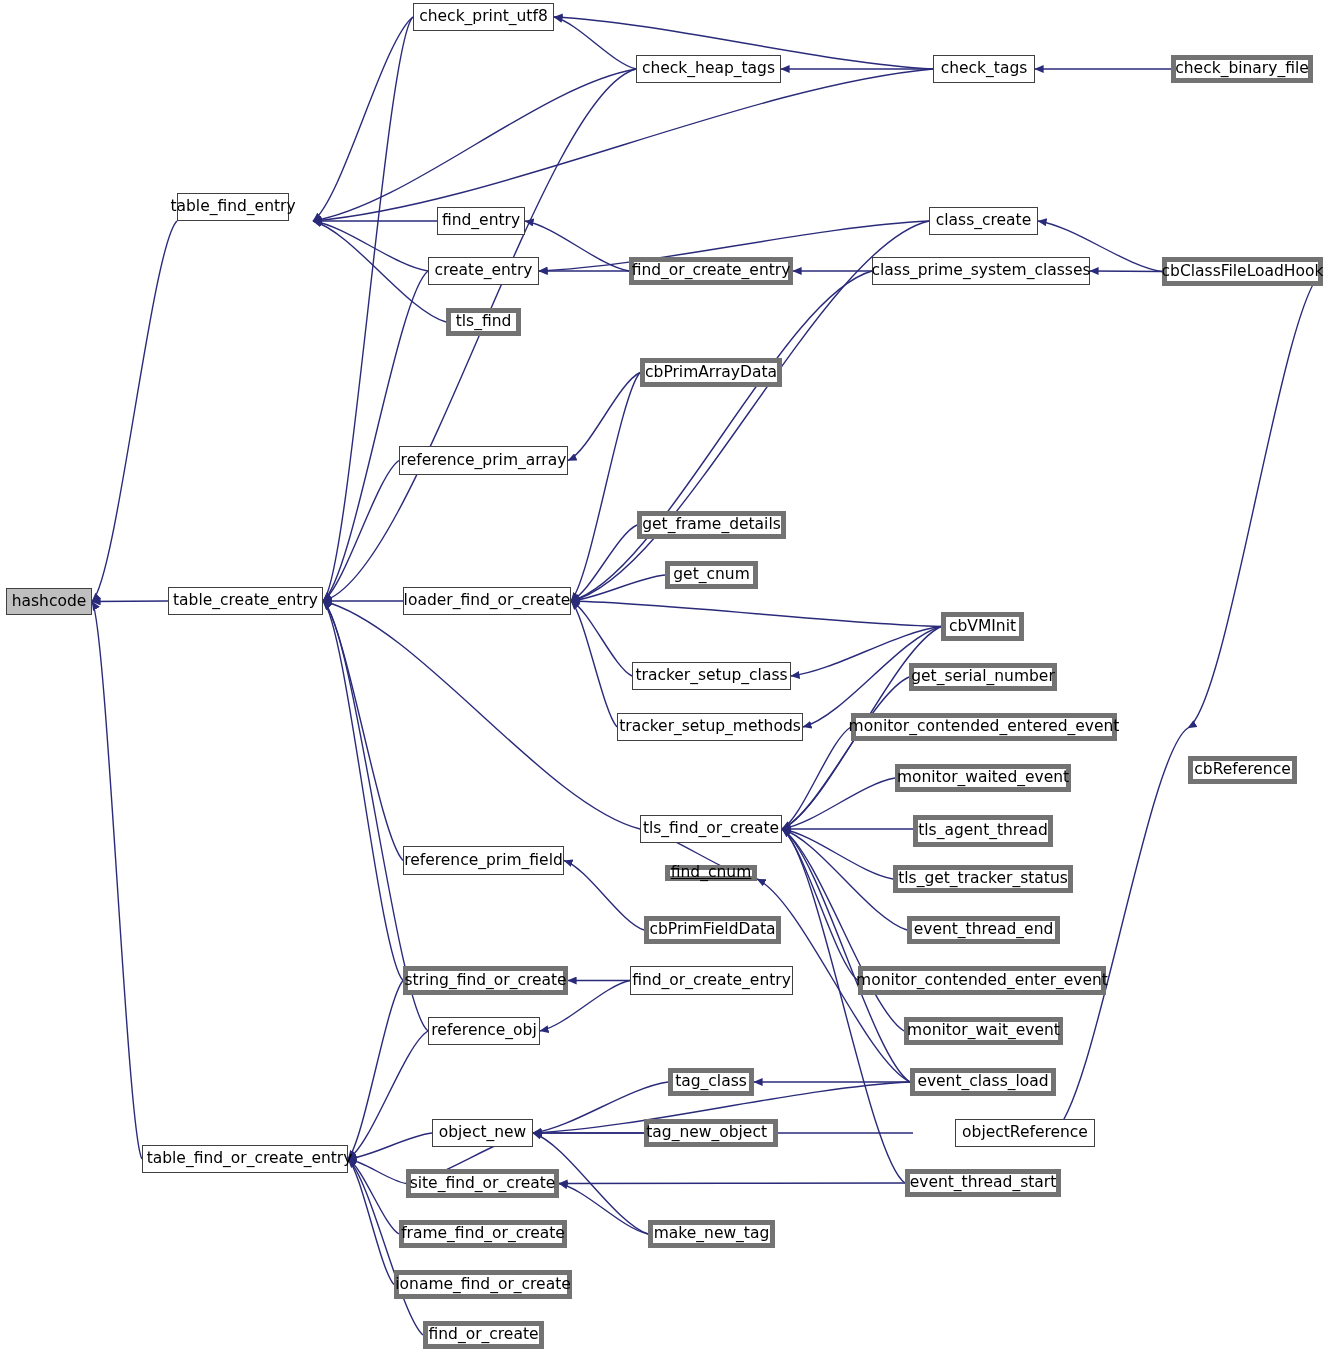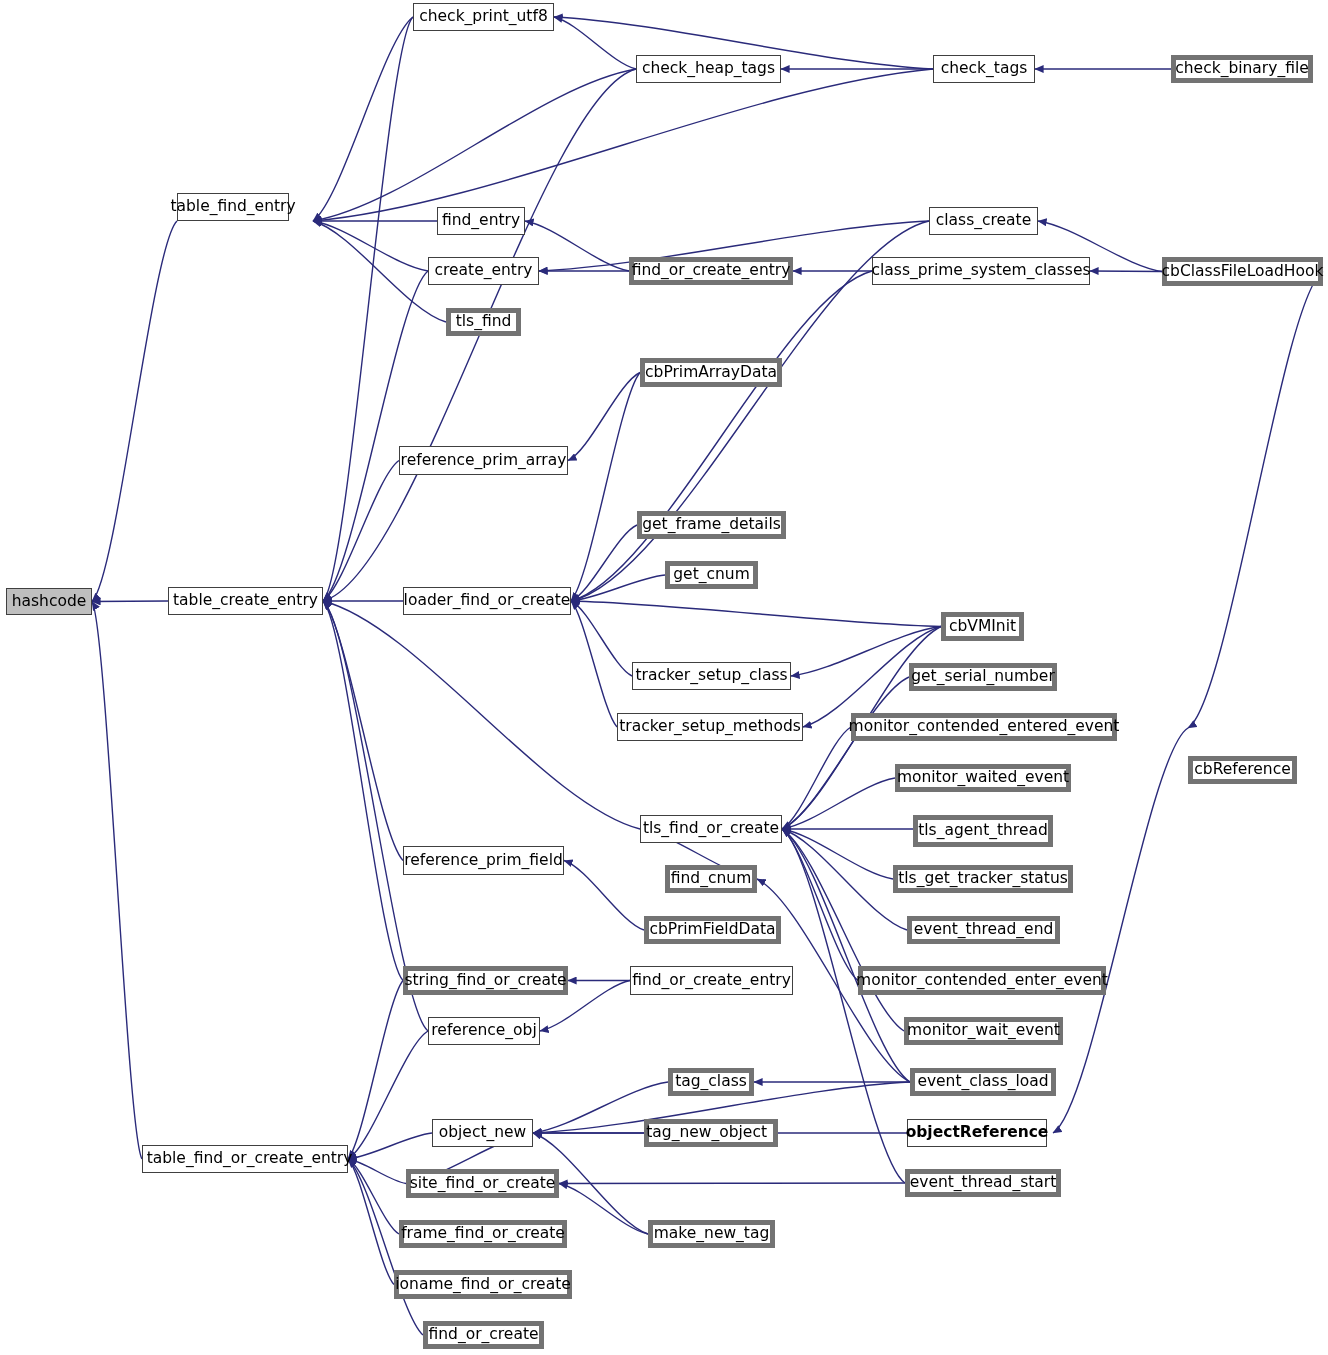--- a/index.html
+++ b/index.html
@@ -193,21 +193,21 @@
       </div>
       <div class="node black" style="left: 640px; top: 815px; width: 142px; height: 28px;">
         <span class="lbl">tls_find_or_create</span>
       </div>
       <div class="node red" style="left: 913px; top: 815px; width: 140px; height: 32px;">
         <span class="lbl">tls_agent_thread</span>
       </div>
       <div class="node black" style="left: 403px; top: 846px; width: 161px; height: 29px;">
         <span class="lbl">reference_prim_field</span>
       </div>
-      <div class="node red" style="left: 665px; top: 865px; width: 92px; height: 28px;">
+      <div class="node red" style="left: 665px; top: 865px; width: 92px; height: 16px; text-decoration: underline;">
         <span class="lbl">find_cnum</span>
       </div>
       <div class="node red" style="left: 893px; top: 865px; width: 180px; height: 28px;">
         <span class="lbl">tls_get_tracker_status</span>
       </div>
       <div class="node red" style="left: 644px; top: 916px; width: 137px; height: 28px;">
         <span class="lbl">cbPrimFieldData</span>
       </div>
       <div class="node red" style="left: 907px; top: 916px; width: 153px; height: 28px;">
         <span class="lbl">event_thread_end</span>
@@ -232,21 +232,21 @@
       </div>
       <div class="node red" style="left: 910px; top: 1068px; width: 146px; height: 28px;">
         <span class="lbl">event_class_load</span>
       </div>
       <div class="node black" style="left: 432px; top: 1119px; width: 101px; height: 28px;">
         <span class="lbl">object_new</span>
       </div>
       <div class="node red" style="left: 644px; top: 1119px; width: 134px; height: 28px; justify-content: flex-end;">
         <span class="lbl">tag_new_object</span>
       </div>
-      <div class="node black" style="left: 907px; top: 1119px; width: 140px; height: 28px; font-weight: bold;">
+      <div class="node black" style="left: 955px; top: 1119px; width: 140px; height: 28px;">
         <span class="lbl">objectReference</span>
       </div>
       <div class="node red" style="left: 406px; top: 1169px; width: 153px; height: 29px;">
         <span class="lbl">site_find_or_create</span>
       </div>
       <div class="node red" style="left: 905px; top: 1169px; width: 156px; height: 28px;">
         <span class="lbl">event_thread_start</span>
       </div>
       <div class="node red" style="left: 399px; top: 1220px; width: 168px; height: 28px;">
         <span class="lbl">frame_find_or_create</span>

